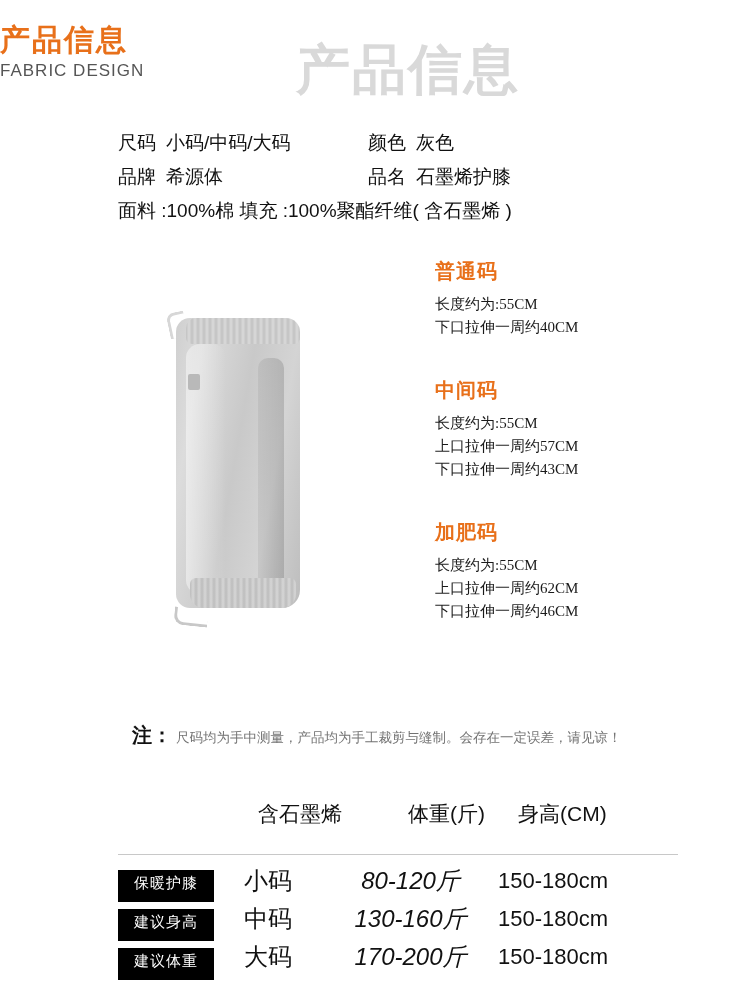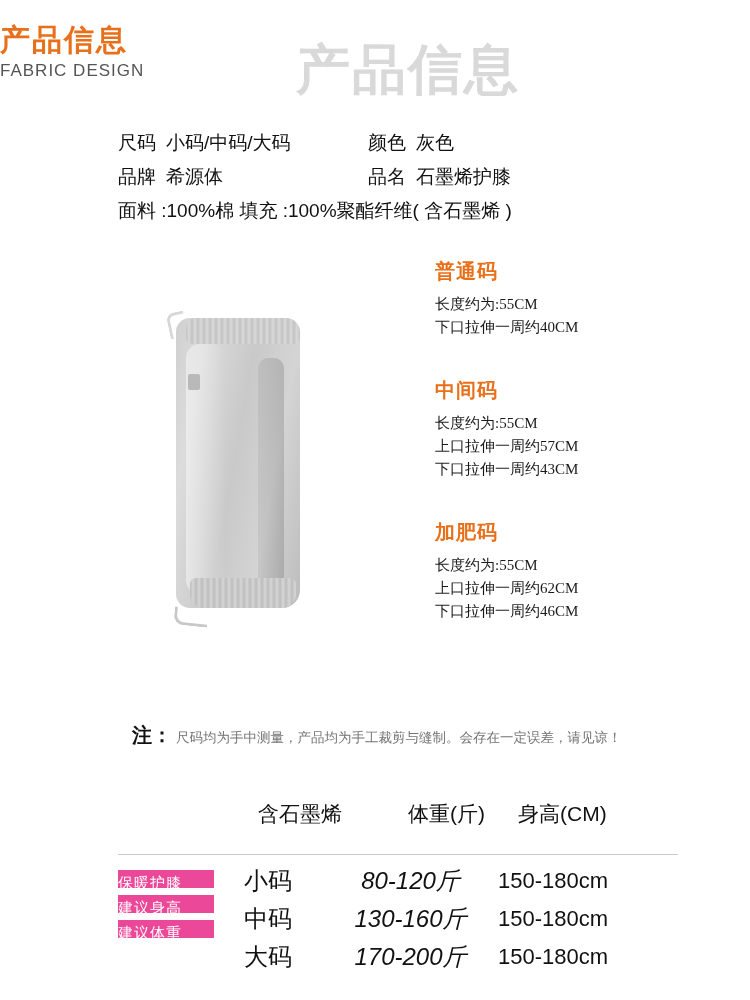--- a/index.html
+++ b/index.html
@@ -231,25 +231,25 @@
     width: 560px;
     height: 118px;
   }
   .rec-left {
     position: absolute;
     left: 0;
     top: 8px;
     width: 96px;
   }
   .rec-left-cell {
-    background: #ec4899;
+    background: #000000;
     color: #ffffff;
     font-size: 15px;
-    text-align: left;
-    height: 18px;
+    text-align: center;
+    height: 32px;
     line-height: 26px;
     margin-bottom: 7px;
     letter-spacing: 1px;
   }
   .rec-rows { position: absolute; left: 95px; top: 0; width: 450px; }
   .rec-row {
     display: flex;
     align-items: center;
     height: 38px;
   }

